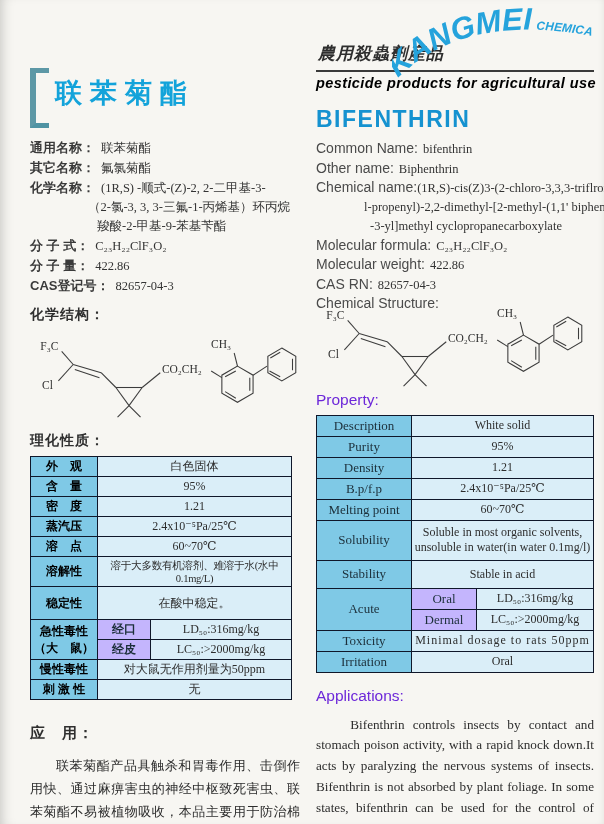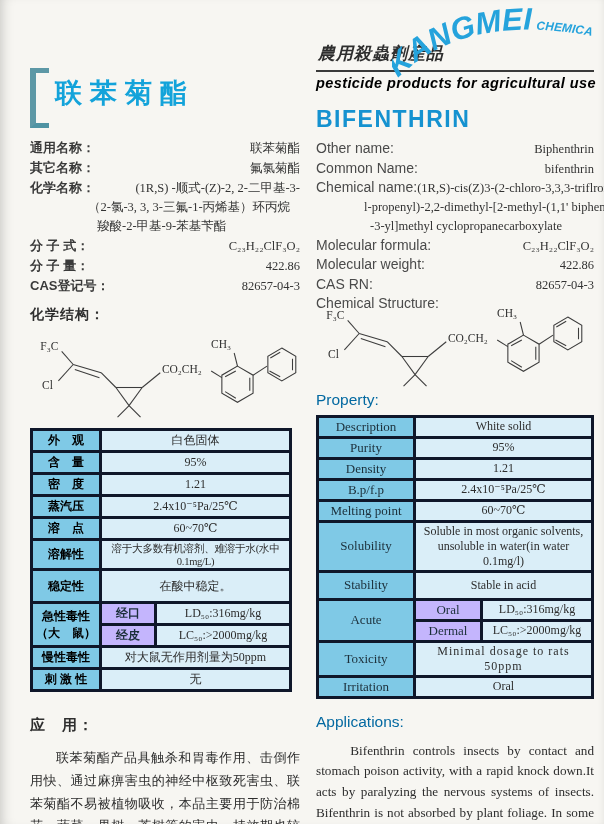--- a/index.html
+++ b/index.html
@@ -15,49 +15,49 @@
   .col-right{position:absolute; left:316px; top:12px; width:278px;}
 
   
   .cn-title-row{display:flex; align-items:flex-start;}
   .bracket{display:inline-block; width:13px; height:50px;
     border-left:6px solid #5d98a6; border-top:5px solid #5d98a6; border-bottom:5px solid #4f93a3;}
   .cn-title{margin:12px 0 0 6px; font-size:27px; font-weight:bold; color:#13a3da; letter-spacing:8px; line-height:1;}
 
   
   .fields{margin-top:10px;}
-  .field{display:flex; align-items:baseline; line-height:19px;justify-content:space-between;}
+  .field{display:flex; align-items:baseline; line-height:19px;}
   .flabel{font-weight:bold; font-size:13px; color:#3a3a3a; white-space:nowrap; margin-right:6px;}
   .fvalue{font-family:"Liberation Serif","DejaVu Serif",serif; font-size:12.5px; color:#333; white-space:nowrap;}
   .fcont{font-family:"Liberation Serif","DejaVu Serif",serif; font-size:12.5px; color:#333; line-height:19px; white-space:nowrap;}
   .zh-ind1{padding-left:58px;} .zh-ind2{padding-left:67px;}
   .en-ind1{padding-left:48px;} .en-ind2{padding-left:54px;}
 
   .rlabel{font-size:14px; color:#4a4a4a; white-space:nowrap; margin-right:5px;}
   .col-right .field{line-height:18.5px;}
   .col-right .fvalue,.col-right .fcont{font-size:12.5px;}
 
   
   .zh-head{font-weight:bold; font-size:14px; color:#2f2f2f; letter-spacing:1px;}
-  .en-head{font-size:15.5px; color:#0369a1;}
+  .en-head{font-size:15.5px; color:#6d28d9;}
 
   
   .brandbox{position:relative; height:86px;}
   .brand-cn{position:absolute; left:2px; top:30px; font-family:"Liberation Serif","DejaVu Serif",serif;
     font-style:italic; font-weight:bold; font-size:17px; color:#2e2e2e; letter-spacing:1px;}
   .brand-line{position:absolute; left:0; top:58px; width:100%; border-top:2px solid #3a3a3a;}
   .brand-sub{position:absolute; left:0; top:63px; font-style:italic; font-weight:bold;
     font-size:14.5px; color:#000000; letter-spacing:.4px; white-space:nowrap;}
   .brand-arc{position:absolute; left:76px; top:-4px; z-index:2;}
 
   .en-title{margin:8px 0 6px 0; font-size:23px; font-weight:bold; color:#1592d0; letter-spacing:1.5px;}
 
   
   table.props{border-collapse:collapse; margin-top:6px;}
-  table.props td{border:3px solid #0f172a; text-align:center; vertical-align:middle; padding:1px 2px;}
+  table.props td{border:1px solid #0f172a; text-align:center; vertical-align:middle; padding:1px 2px;}
   td.lh{background:#7fc9e6; font-weight:bold; font-size:12px; color:#000000;}
   td.sub{background:#c4b5fd; font-weight:bold; font-size:12px; color:#1c2f3a;}
   td.v{background:#daeef8; font-family:"Liberation Serif","DejaVu Serif",serif; font-size:12px; color:#2d2d2d;}
   .zh-table{width:262px;} .zh-table td.lh{width:62px;} .zh-table td.sub{width:48px;}
   .zh-table tr{height:18px;}
   .en-table{width:278px;} .en-table td.lh{width:90px; font-family:"Liberation Serif","DejaVu Serif",serif; font-weight:normal; font-size:13px; color:#1c2f3a;}
   .en-table td.sub{width:60px; font-family:"Liberation Serif","DejaVu Serif",serif; font-weight:normal; font-size:13px;}
   .en-table tr{height:21px;}
   tr.tall1{height:30px !important;} tr.tall2{height:33px !important;margin-left:32px;}
   .en-table tr.tall1{height:40px !important;} .en-table tr.tall2{height:28px !important;}
@@ -142,20 +142,21 @@
         <line x1="319" y1="35" x2="319" y2="49"></line>
         <line x1="304" y1="57" x2="291" y2="50"></line>
         <line x1="292" y1="34" x2="304" y2="27"></line>
       </g>
       <text x="12" y="24" font-size="14">F₃C</text>
       <text x="14" y="72" font-size="14">Cl</text>
       <text x="160" y="52" font-size="14">CO₂CH₂</text>
       <text x="232" y="22" font-size="14" text-anchor="middle">CH₃</text>
     </svg>
 
+    <div class="zh-head mt10">理化性质：</div>
 
     <table class="props zh-table">
       <tbody>
           <tr>
         <td class="lh">外　观</td>
         <td class="v" colspan="2">白色固体</td>
       </tr>
       <tr>
         <td class="lh">含　量</td>
         <td class="v" colspan="2">95%</td>
@@ -221,26 +222,26 @@
             <tspan font-size="12"> CHEMICAL</tspan>
           </textPath>
         </text>
       </svg>
     </div>
 
     <div class="en-title">BIFENTHRIN</div>
 
     <div>
       <div class="field">
+        <span class="rlabel">Common Name:</span>
+        <span class="fvalue">bifenthrin</span>
+      </div>
+      <div class="field">
         <span class="rlabel">Other name:</span>
         <span class="fvalue">Biphenthrin</span>
-      </div>
-      <div class="field">
-        <span class="rlabel">Common Name:</span>
-        <span class="fvalue">bifenthrin</span>
       </div>
       <div class="field">
         <span class="rlabel" style="margin-right:0;">Chemical name:</span>
         <span class="fvalue">(1R,S)-cis(Z)3-(2-chloro-3,3,3-triflroro-</span>
       </div>
       <div class="fcont en-ind1">l-propenyl)-2,2-dimethyl-[2-methyl-(1,1' biphenyl)</div>
       <div class="fcont en-ind2">-3-yl]methyl cyclopropanecarboxylate</div>
       <div class="field">
         <span class="rlabel">Molecular formula:</span>
         <span class="fvalue">C₂₃H₂₂ClF₃O₂</span>

